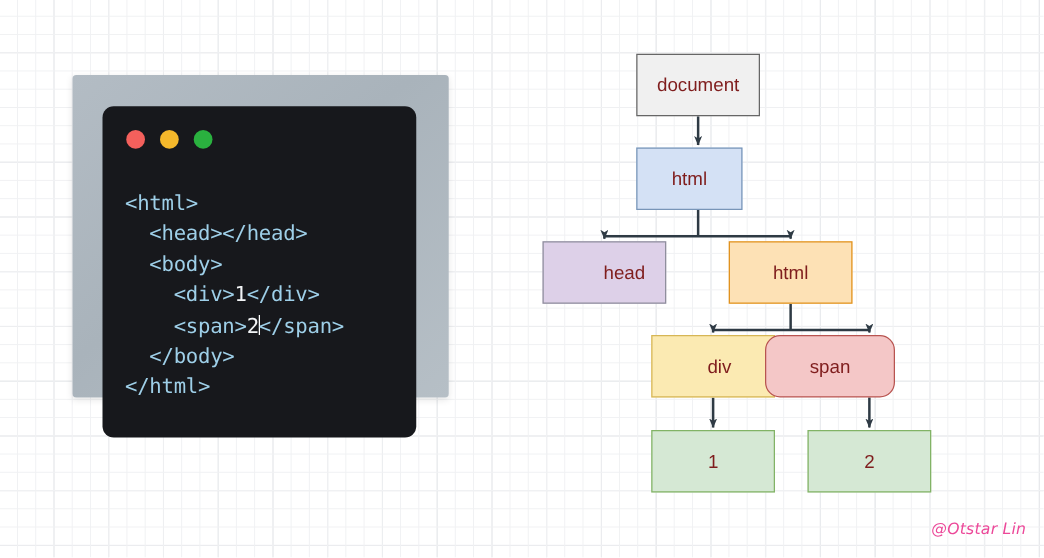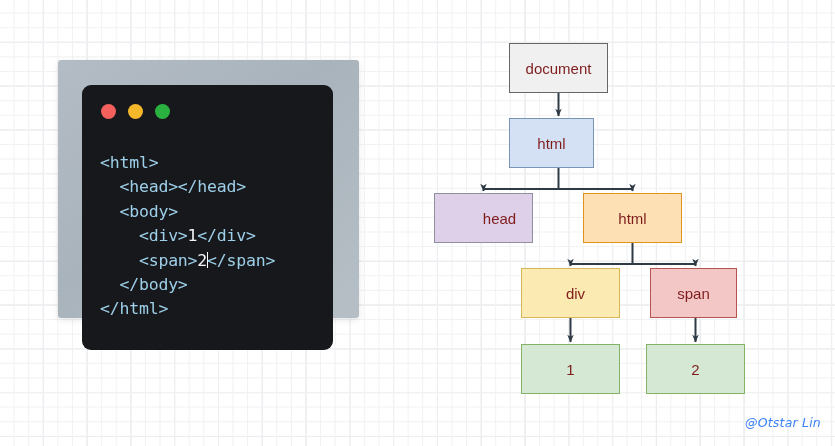--- a/index.html
+++ b/index.html
@@ -125,21 +125,21 @@
   .n-leaf     { background: #d5e8d4; border-color: #82b366; }
 
   
   #watermark {
     position: absolute;
     right: 14px;
     bottom: 16px;
     font-family: "DejaVu Sans", sans-serif;
     font-size: 12.5px;
     font-style: italic;
-    color: #3b82f6;
+    color: #ec4899;
     letter-spacing: 0.2px;
   }
 </style>
 </head>
 <body>
 
 <div id="canvas"></div>
 
 <div id="terminal-window">
   <div id="terminal-body">
@@ -185,21 +185,21 @@
       </div>
       <div class="node n-head" style="left: 434px; top: 193px; width: 99px; height: 50px; padding-left: 32px;">
         <span>head</span>
       </div>
       <div class="node n-body" style="left: 583px; top: 193px; width: 99px; height: 50px;">
         <span>html</span>
       </div>
       <div class="node n-div" style="left: 521px; top: 268px; width: 99px; height: 50px;">
         <span>div</span>
       </div>
-      <div class="node n-span" style="left: 650px; top: 268px; width: 87px; height: 50px;">
+      <div class="node n-span" style="left: 612px; top: 268px; width: 104px; height: 50px; border-radius: 12px;">
         <span>span</span>
       </div>
       <div class="node n-leaf" style="left: 521px; top: 344px; width: 99px; height: 50px;">
         <span>1</span>
       </div>
       <div class="node n-leaf" style="left: 646px; top: 344px; width: 99px; height: 50px;">
         <span>2</span>
       </div>
     </div>
 </div>

